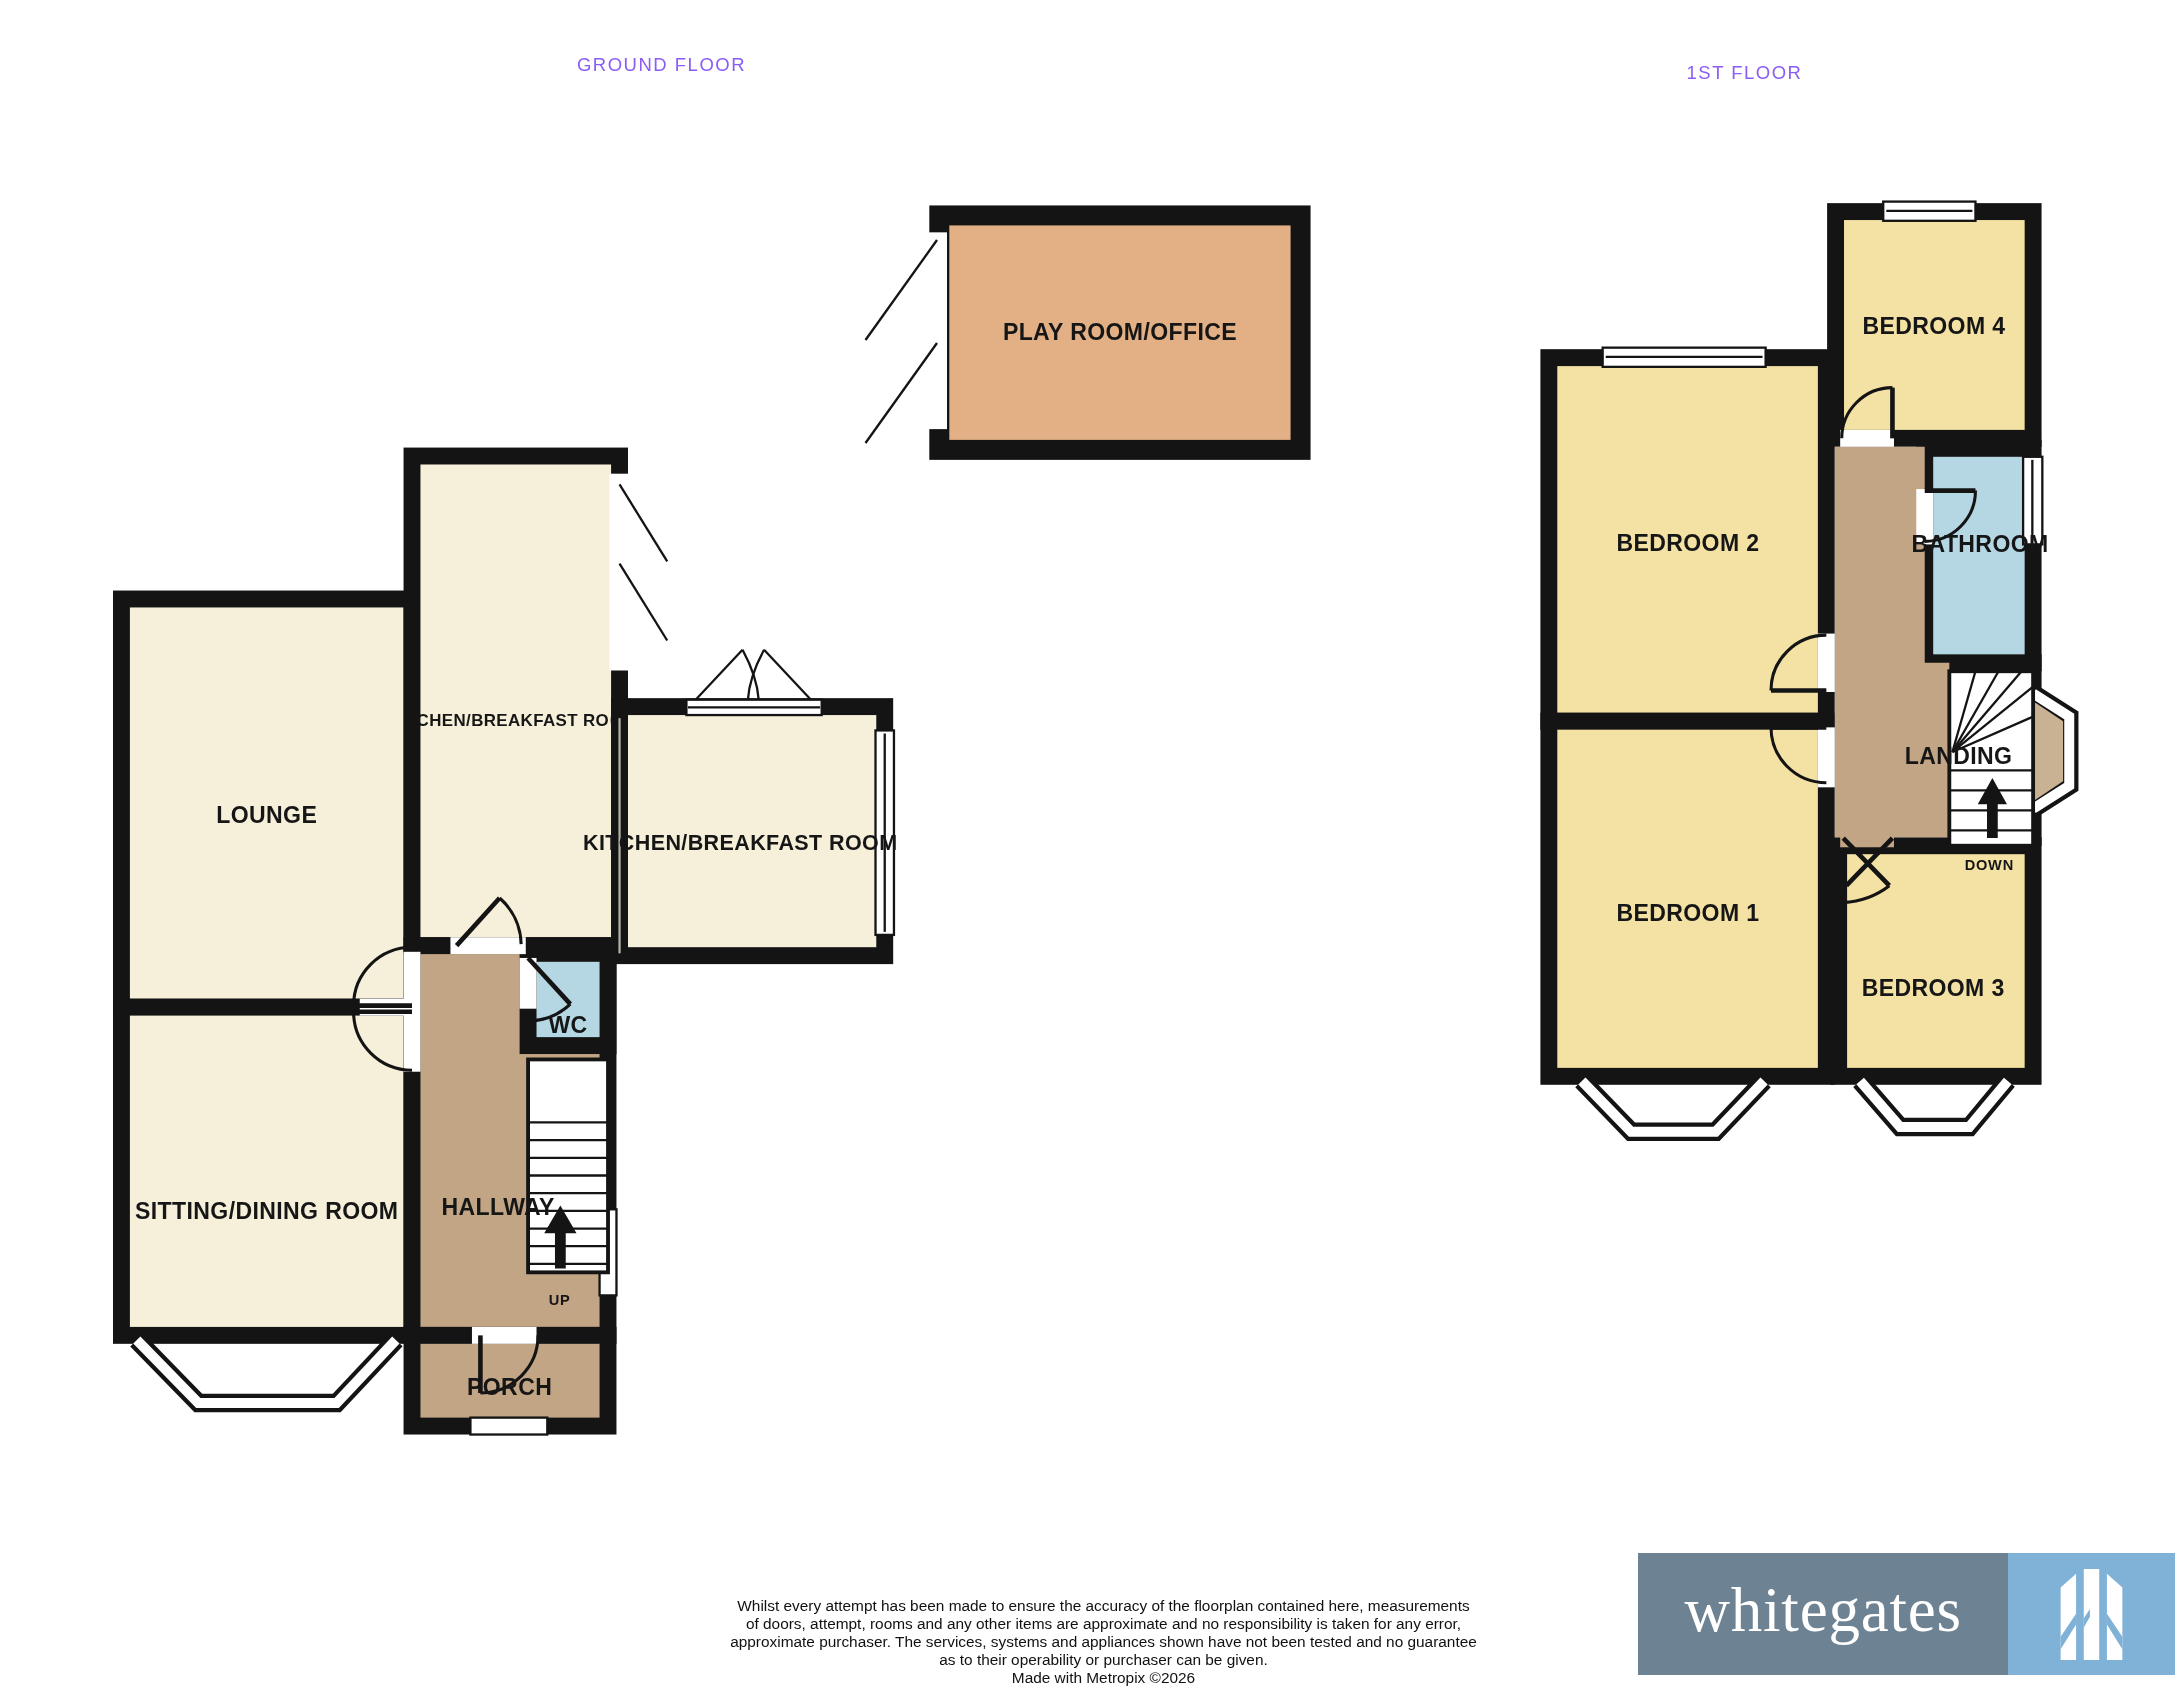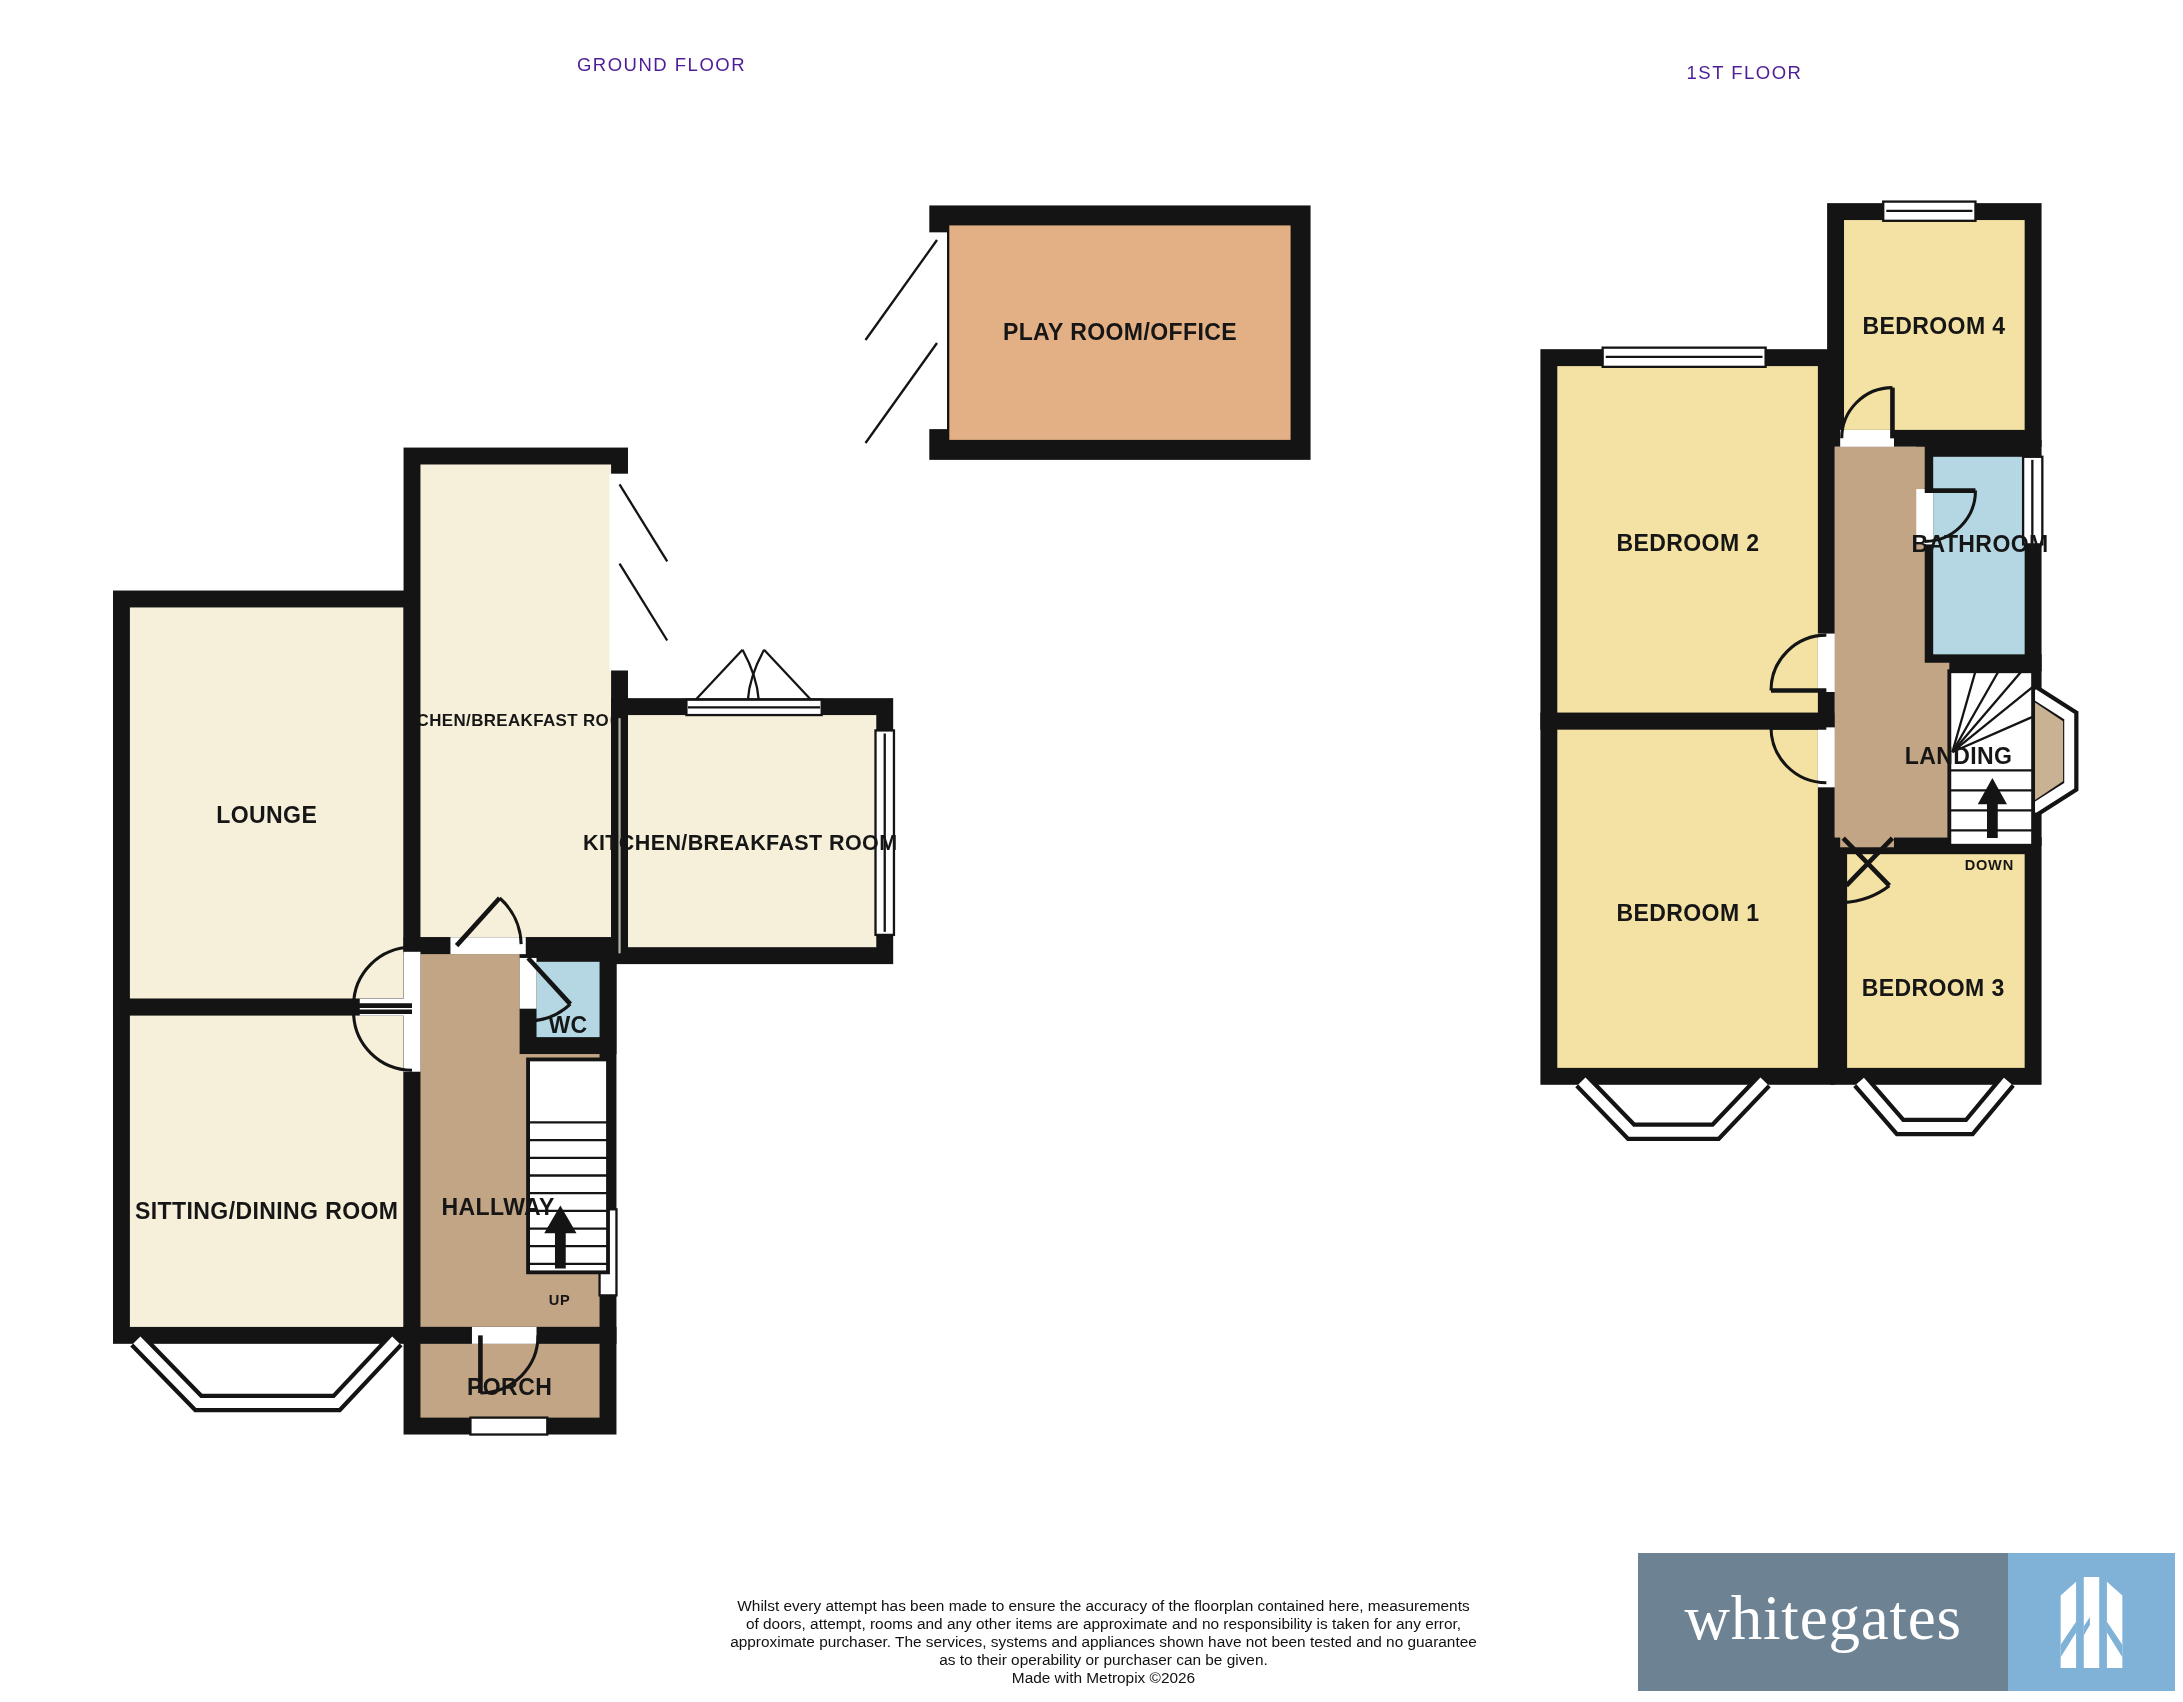--- a/index.html
+++ b/index.html
@@ -1,19 +1,19 @@
 <!DOCTYPE html>
 <html style="font-size:12.3px"><head>
 <meta charset="utf-8">
 <style>
   html,body{margin:0;padding:0;background:#ffffff;}
   .page{position:relative;width:2183px;height:1703px;background:#ffffff;overflow:hidden;
         font-family:"Liberation Sans",sans-serif;}
   .floor-title{position:absolute;top:54px;width:461px;text-align:center;
-        font-size:18.5px;letter-spacing:1.5px;color:#4c1d95;}
+        font-size:18.5px;letter-spacing:1.5px;color:#8b5cf6;}
   .floor-title.ground{left:431px;}
   .floor-title.first{left:1514px;margin-top:8px;}
   svg.plan{position:absolute;left:0;top:0;}
 
   
   .wall{stroke:#141414;stroke-width:22;stroke-linejoin:miter;}
   .wall26{stroke:#141414;stroke-width:26;stroke-linejoin:miter;}
   .cream{fill:#f6f0da;}  .yellow{fill:#f3e2a3;}  .tan{fill:#c2a585;}
   .blue{fill:#b4d7e3;}   .orange{fill:#e2b084;}
   .gap{fill:#ffffff;}    .gaptan{fill:#c2a585;}
@@ -30,21 +30,21 @@
   .baytan{fill:#c9b294;}
   .wallpatch{fill:#141414;}
   .lbl{font-family:"Liberation Sans",sans-serif;font-weight:bold;font-size:30px;
        fill:#161616;letter-spacing:.5px;text-anchor:middle;}
   .lbl-sm{font-size:22px;}
   .lbl-md{font-size:28px;}
   .lbl-tiny{font-size:19px;letter-spacing:1px;}
 
   .disclaimer{position:absolute;left:596px;top:1597px;width:1015px;text-align:center;
         font-size:15.4px;line-height:18px;color:#111111;}
-  .logo{position:absolute;left:1638px;top:1553px;width:537px;height:138px;display:flex;}
+  .logo{position:absolute;left:1638px;top:1553px;width:537px;height:122px;display:flex;}
   .logo-slate{background:#6d8292;width:371px;height:100%;display:flex;
         align-items:center;justify-content:center;}
   .logo-brand{font-family:"Liberation Serif",serif;font-size:63px;color:#ffffff;
         letter-spacing:0.8px;line-height:1;padding-bottom:6.2px;}
   .logo-blue{background:#80b2d8;width:167px;height:100%;display:flex;
         align-items:center;justify-content:center;}
 </style>
 </head>
 <body>
 

